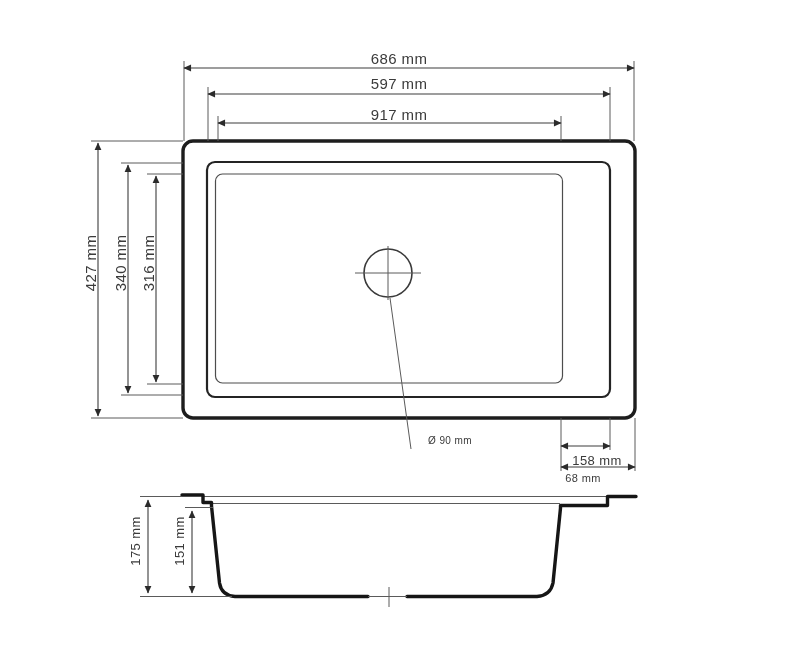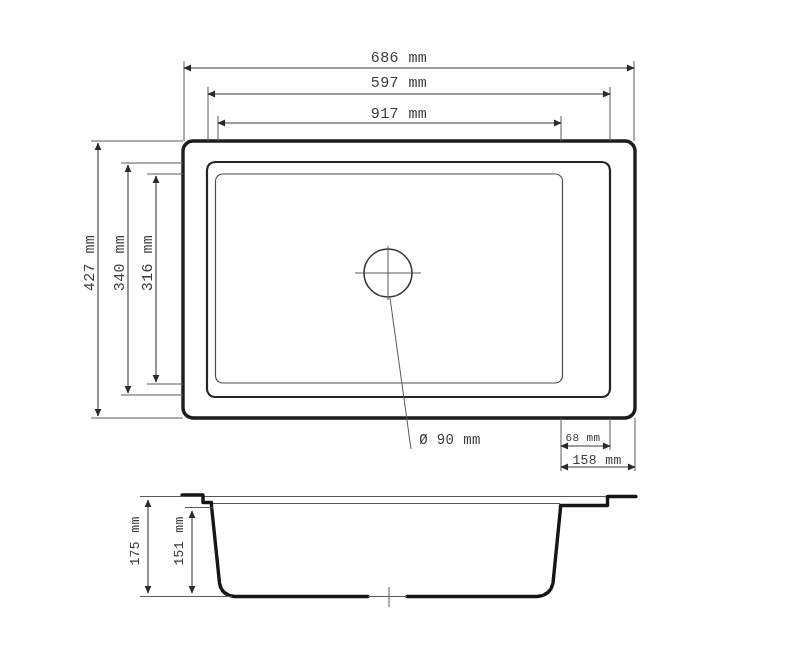--- a/index.html
+++ b/index.html
@@ -1,42 +1,42 @@
 <!DOCTYPE html>
 <html><head>
 <meta charset="utf-8">
 <style>
   html,body{margin:0;padding:0;background:#ffffff;}
   .stage{
     position:relative;
     width:800px;height:658px;
     background:#ffffff;
-    font-family:Liberation Mono, monospace;
+    font-family:Liberation Sans, sans-serif;
     overflow:hidden;
   }
   svg{position:absolute;left:0;top:0;}
   .outline-thick{fill:#ffffff;stroke:#1d1d1d;stroke-width:3.4;}
   .outline-med{fill:none;stroke:#242424;stroke-width:2.2;}
   .outline-thin{fill:none;stroke:#4d4d4d;stroke-width:1.2;}
   .profile{fill:none;stroke:#161616;stroke-width:3.4;stroke-linejoin:round;stroke-linecap:round;}
   .thinline{fill:none;stroke:#5a5a5a;stroke-width:1;}
   .dim{stroke:#3c3c3c;stroke-width:1.1;fill:none;}
   .ext{stroke:#5a5a5a;stroke-width:1;fill:none;}
   .lbl{
     position:absolute;
     color:#3b3b3b;
     white-space:nowrap;
     transform:translate(-50%,-50%);
     font-size:15px;
     letter-spacing:0.4px;
   }
   .lbl.rot{transform:translate(-50%,-50%) rotate(-90deg);}
-  .lbl.sz14{font-size:14px;}
+  .lbl.sz14{font-size:10px;}
   .lbl.sz13{font-size:13px;}
-  .lbl.sz11{font-size:11px;}
+  .lbl.sz11{font-size:11px;margin-top:40px;}
 </style>
 </head>
 <body>
 
 <div class="stage">
 
   <svg width="800" height="658" viewBox="0 0 800 658">
     <defs>
       <marker id="ah" viewBox="0 0 10 10" refX="9.2" refY="5" markerWidth="10" markerHeight="7" orient="auto-start-reverse">
         <path d="M0,0.6 L10,5 L0,9.4 z" fill="#2b2b2b"></path>

